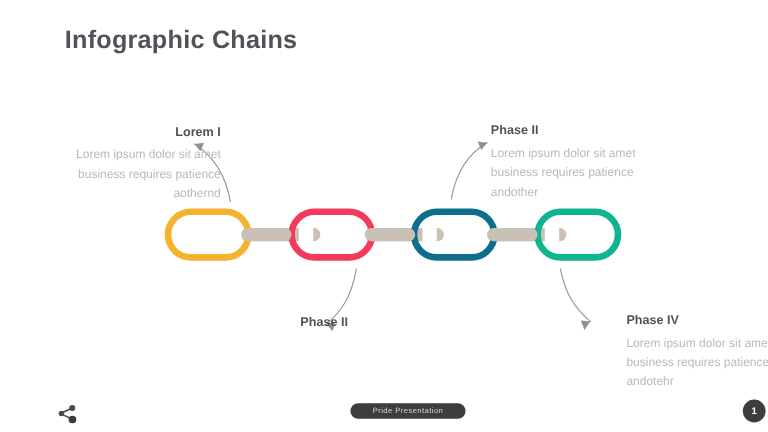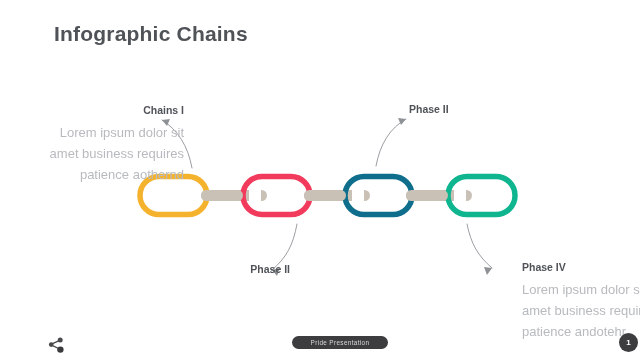--- a/index.html
+++ b/index.html
@@ -49,21 +49,21 @@
     width: 152px;
   }
   .phase-title {
     font-size: 10.5px;
     font-weight: bold;
     color: #4f5358;
     line-height: 1.2;
     margin-bottom: 5px;
   }
   .phase-body {
-    font-size: 13px;
+    font-size: 10px;
     color: #b7babe;
     line-height: 1.62;
   }
   .align-right { text-align: right; }
   .align-left  { text-align: left; }
 
   #block-phase-1 { left: 12px;  top: 104px; }
   #block-phase-2 { left: 389px; top: 103px; }
   #block-phase-3 { left: 118px; top: 263px; }
   #block-phase-4 { left: 502px; top: 261px; }
@@ -178,26 +178,27 @@
       <g fill="#8e9296">
         <polygon points="142,120 150,119 147,126"></polygon>
         <polygon points="386,119 378,118 381,125"></polygon>
         <polygon points="252,270 260,268 257,276"></polygon>
         <polygon points="472,268 464,267 467,275"></polygon>
       </g>
     </svg>
   </div>
 
   <div class="phase-block align-right" id="block-phase-1">
-    <div class="phase-title">Chains I</div>
+    <div class="phase-title">Lorem I</div>
     <div class="phase-body">Lorem ipsum dolor sit amet business requires patience aothernd</div>
   </div>
 
   <div class="phase-block align-left" id="block-phase-2">
     <div class="phase-title">Phase II</div>
+    <div class="phase-body">Lorem ipsum dolor sit amet business requires patience andother</div>
   </div>
 
   <div class="phase-block align-right" id="block-phase-3">
     <div class="phase-title">Phase II</div>
   </div>
 
   <div class="phase-block align-left" id="block-phase-4">
     <div class="phase-title">Phase IV</div>
     <div class="phase-body">Lorem ipsum dolor sit amet business requires patience andotehr</div>
   </div>

